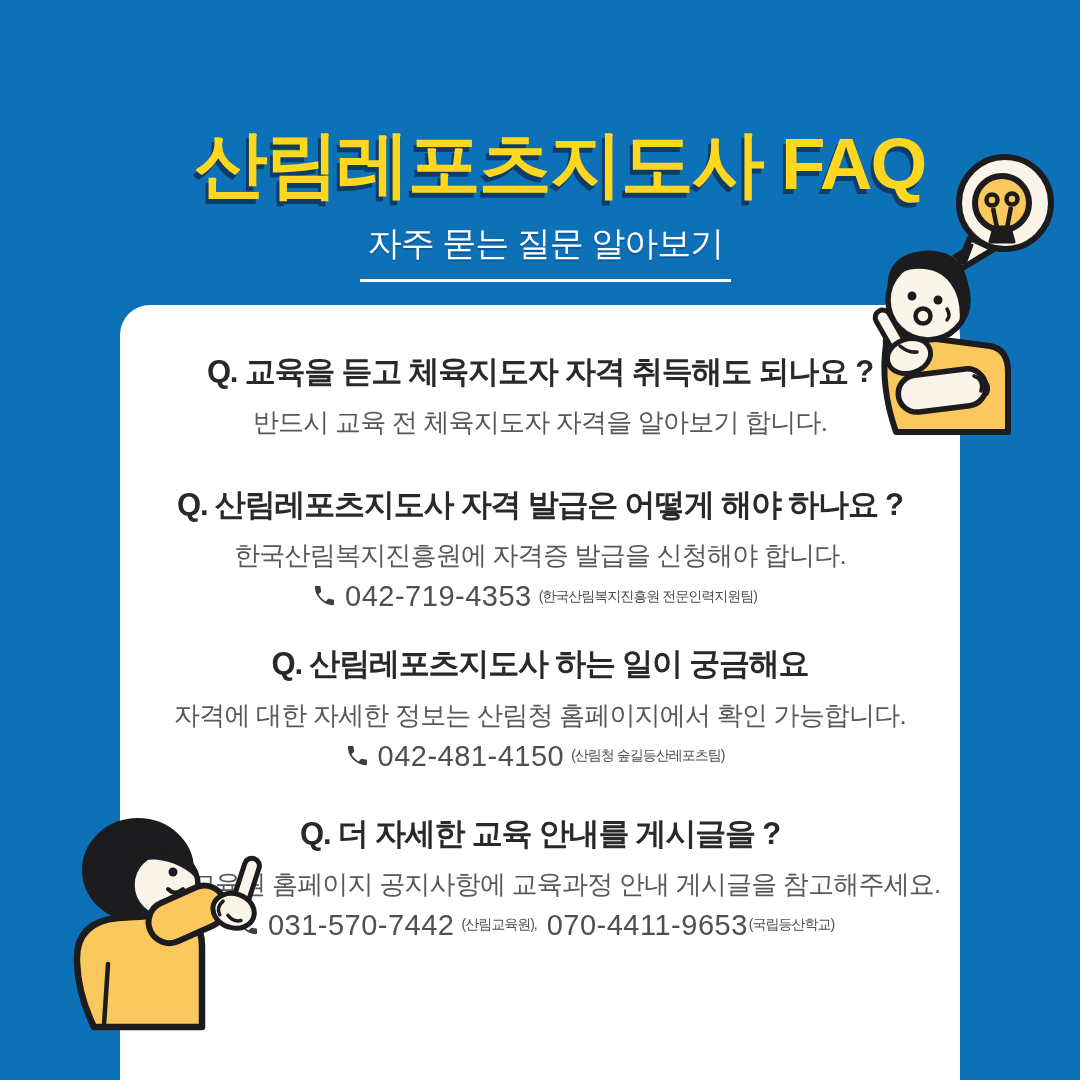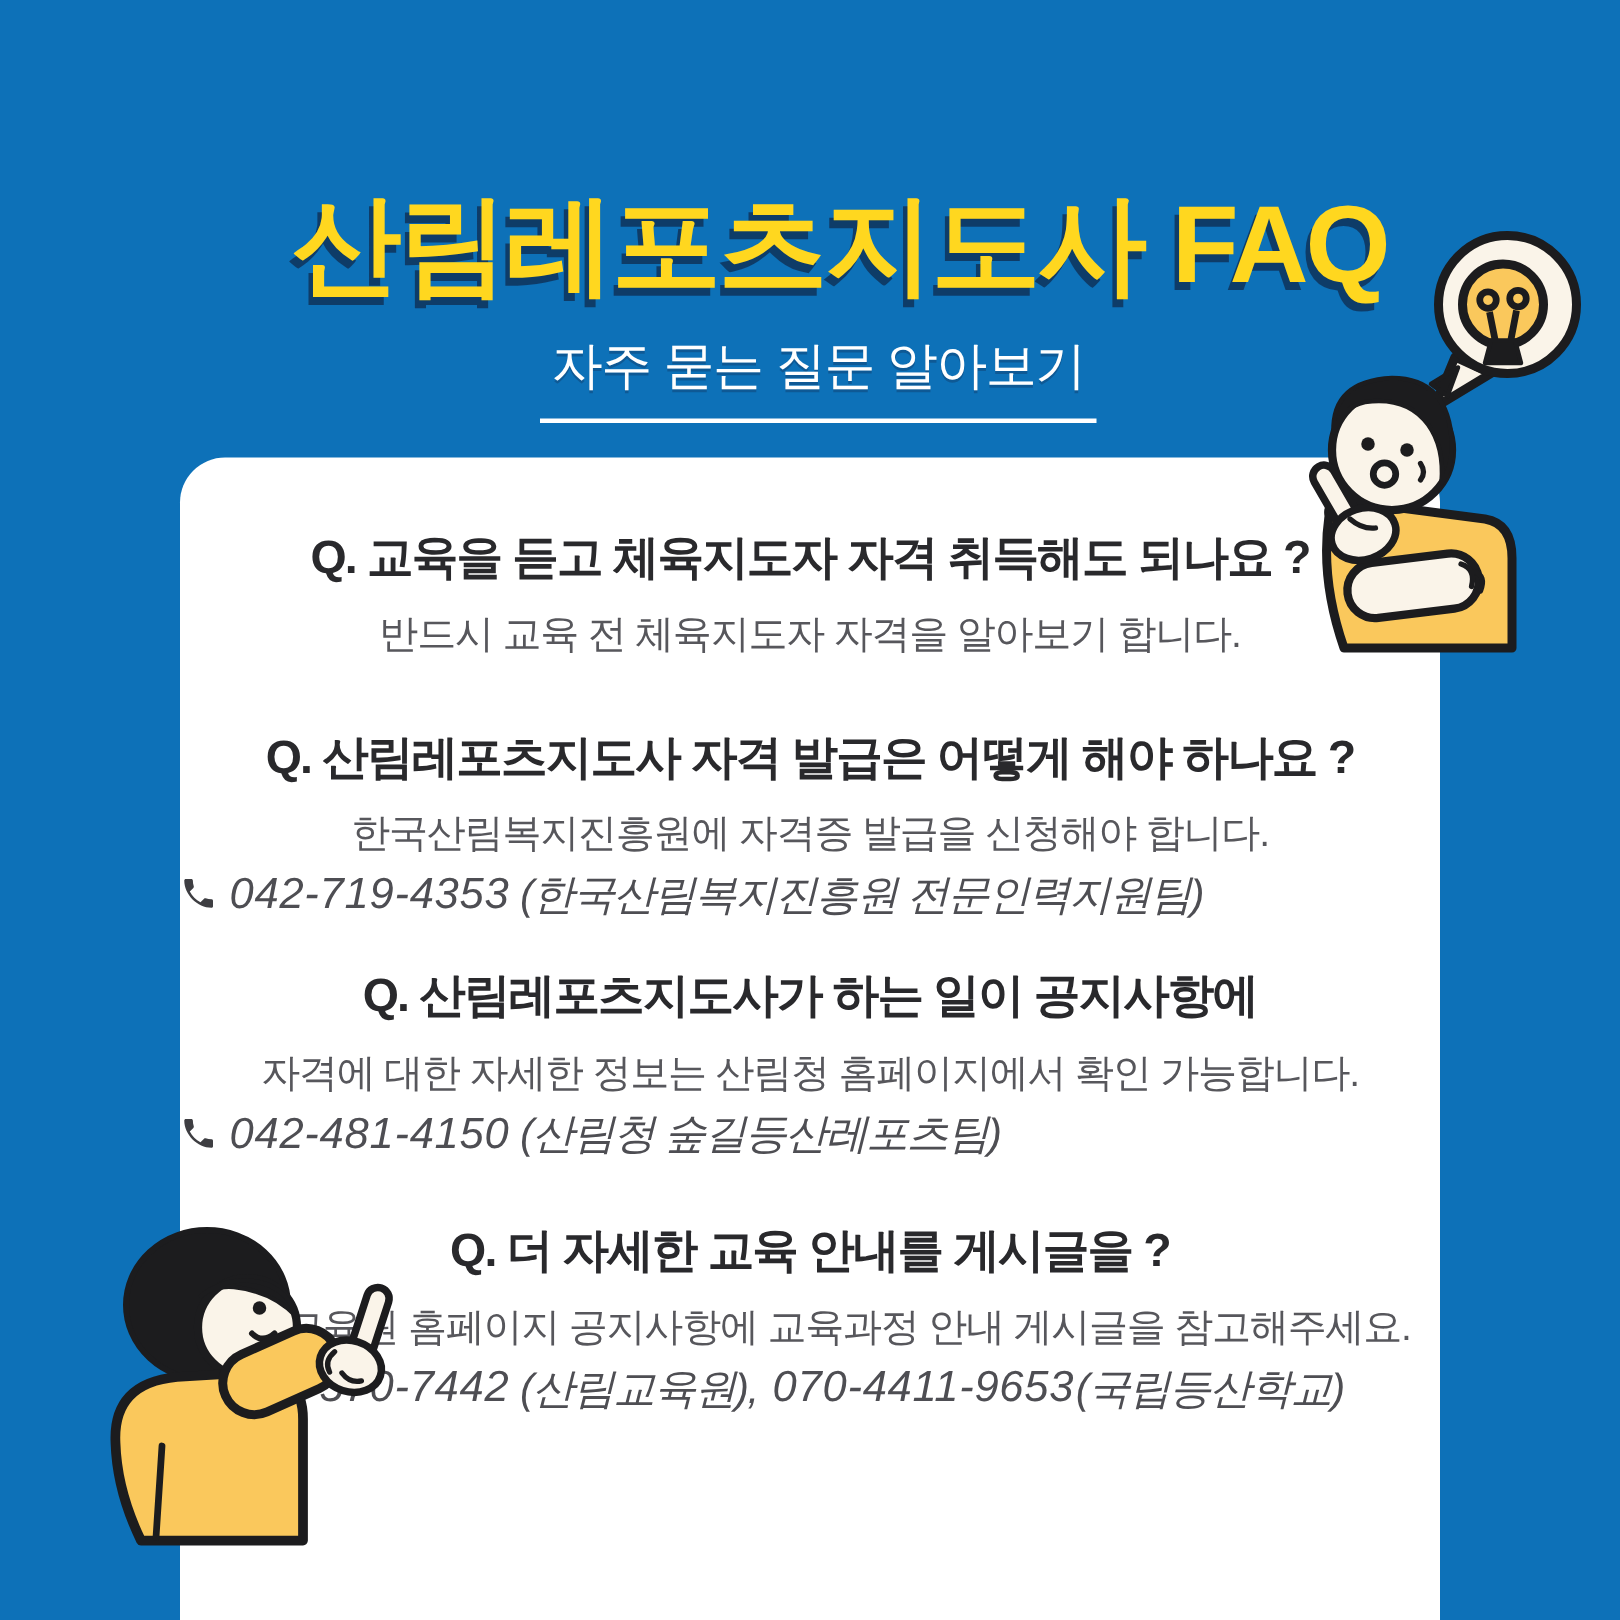--- a/index.html
+++ b/index.html
@@ -58,36 +58,36 @@
     font-weight:400;
     letter-spacing:-0.8px;
     color:var(--answer_gray,#57575c);
     line-height:1.3;
     margin:0 0 5px 0;
   }
   .spacer-lg{height:40px;}
   .spacer-md{height:30px;}
   .phone-row{
     display:flex;
+    justify-content:center;
     align-items:center;
     color:var(--answer_gray,#57575c);
     margin:2px 11px 0 0;
     line-height:1.25;
-    font-style:italic;
   }
   .phone-icon{width:24px;height:24px;margin-right:9px;flex:0 0 auto;}
   .phone-icon svg{display:block;width:100%;height:100%;fill:#3e3e42;}
   .phone-number{
     font-size:29px;
     font-weight:300;
     letter-spacing:0.5px;
     color:#4e4e53;
   }
   .phone-note{
-    font-size:28px;
+    font-size:14px;
     font-weight:400;
     letter-spacing:-1px;
     color:#4e4e53;
     margin-left:7px;
   }
   .phone-number.second{margin-left:10px;}
   .phone-note.tight{margin-left:1px;}
   
   .char{position:absolute;}
   .char svg{display:block;}
@@ -125,21 +125,21 @@
             </svg>
         </span>
         <span class="phone-number">042-719-4353</span>
         <span class="phone-note">(한국산림복지진흥원 전문인력지원팀)</span>
       </div>
     </div>
 
     <div class="spacer-md"></div>
 
     <div class="faq-item">
-      <div class="question">Q. 산림레포츠지도사가 하는 일이 공지사항에</div>
+      <div class="question">Q. 산림레포츠지도사 하는 일이 궁금해요</div>
       <div class="answer">자격에 대한 자세한 정보는 산림청 홈페이지에서 확인 가능합니다.</div>
       <div class="phone-row">
         <span class="phone-icon">
           <svg viewBox="0 0 24 24">
               <path d="M6.54 10.35c1.55 3.05 4.06 5.55 7.11 7.11l2.37-2.37c.3-.3.73-.39 1.11-.26 1.21.4 2.51.62 3.87.62.6 0 1 .45 1 1.05V20.1c0 .6-.4 1.05-1 1.05C11.6 21.15 2.85 12.4 2.85 3c0-.6.45-1 1.05-1h3.62c.6 0 1.05.4 1.05 1 0 1.36.22 2.66.62 3.87.12.38.03.8-.27 1.1l-2.38 2.38z"></path>
             </svg>
         </span>
         <span class="phone-number">042-481-4150</span>
         <span class="phone-note">(산림청 숲길등산레포츠팀)</span>
       </div>

